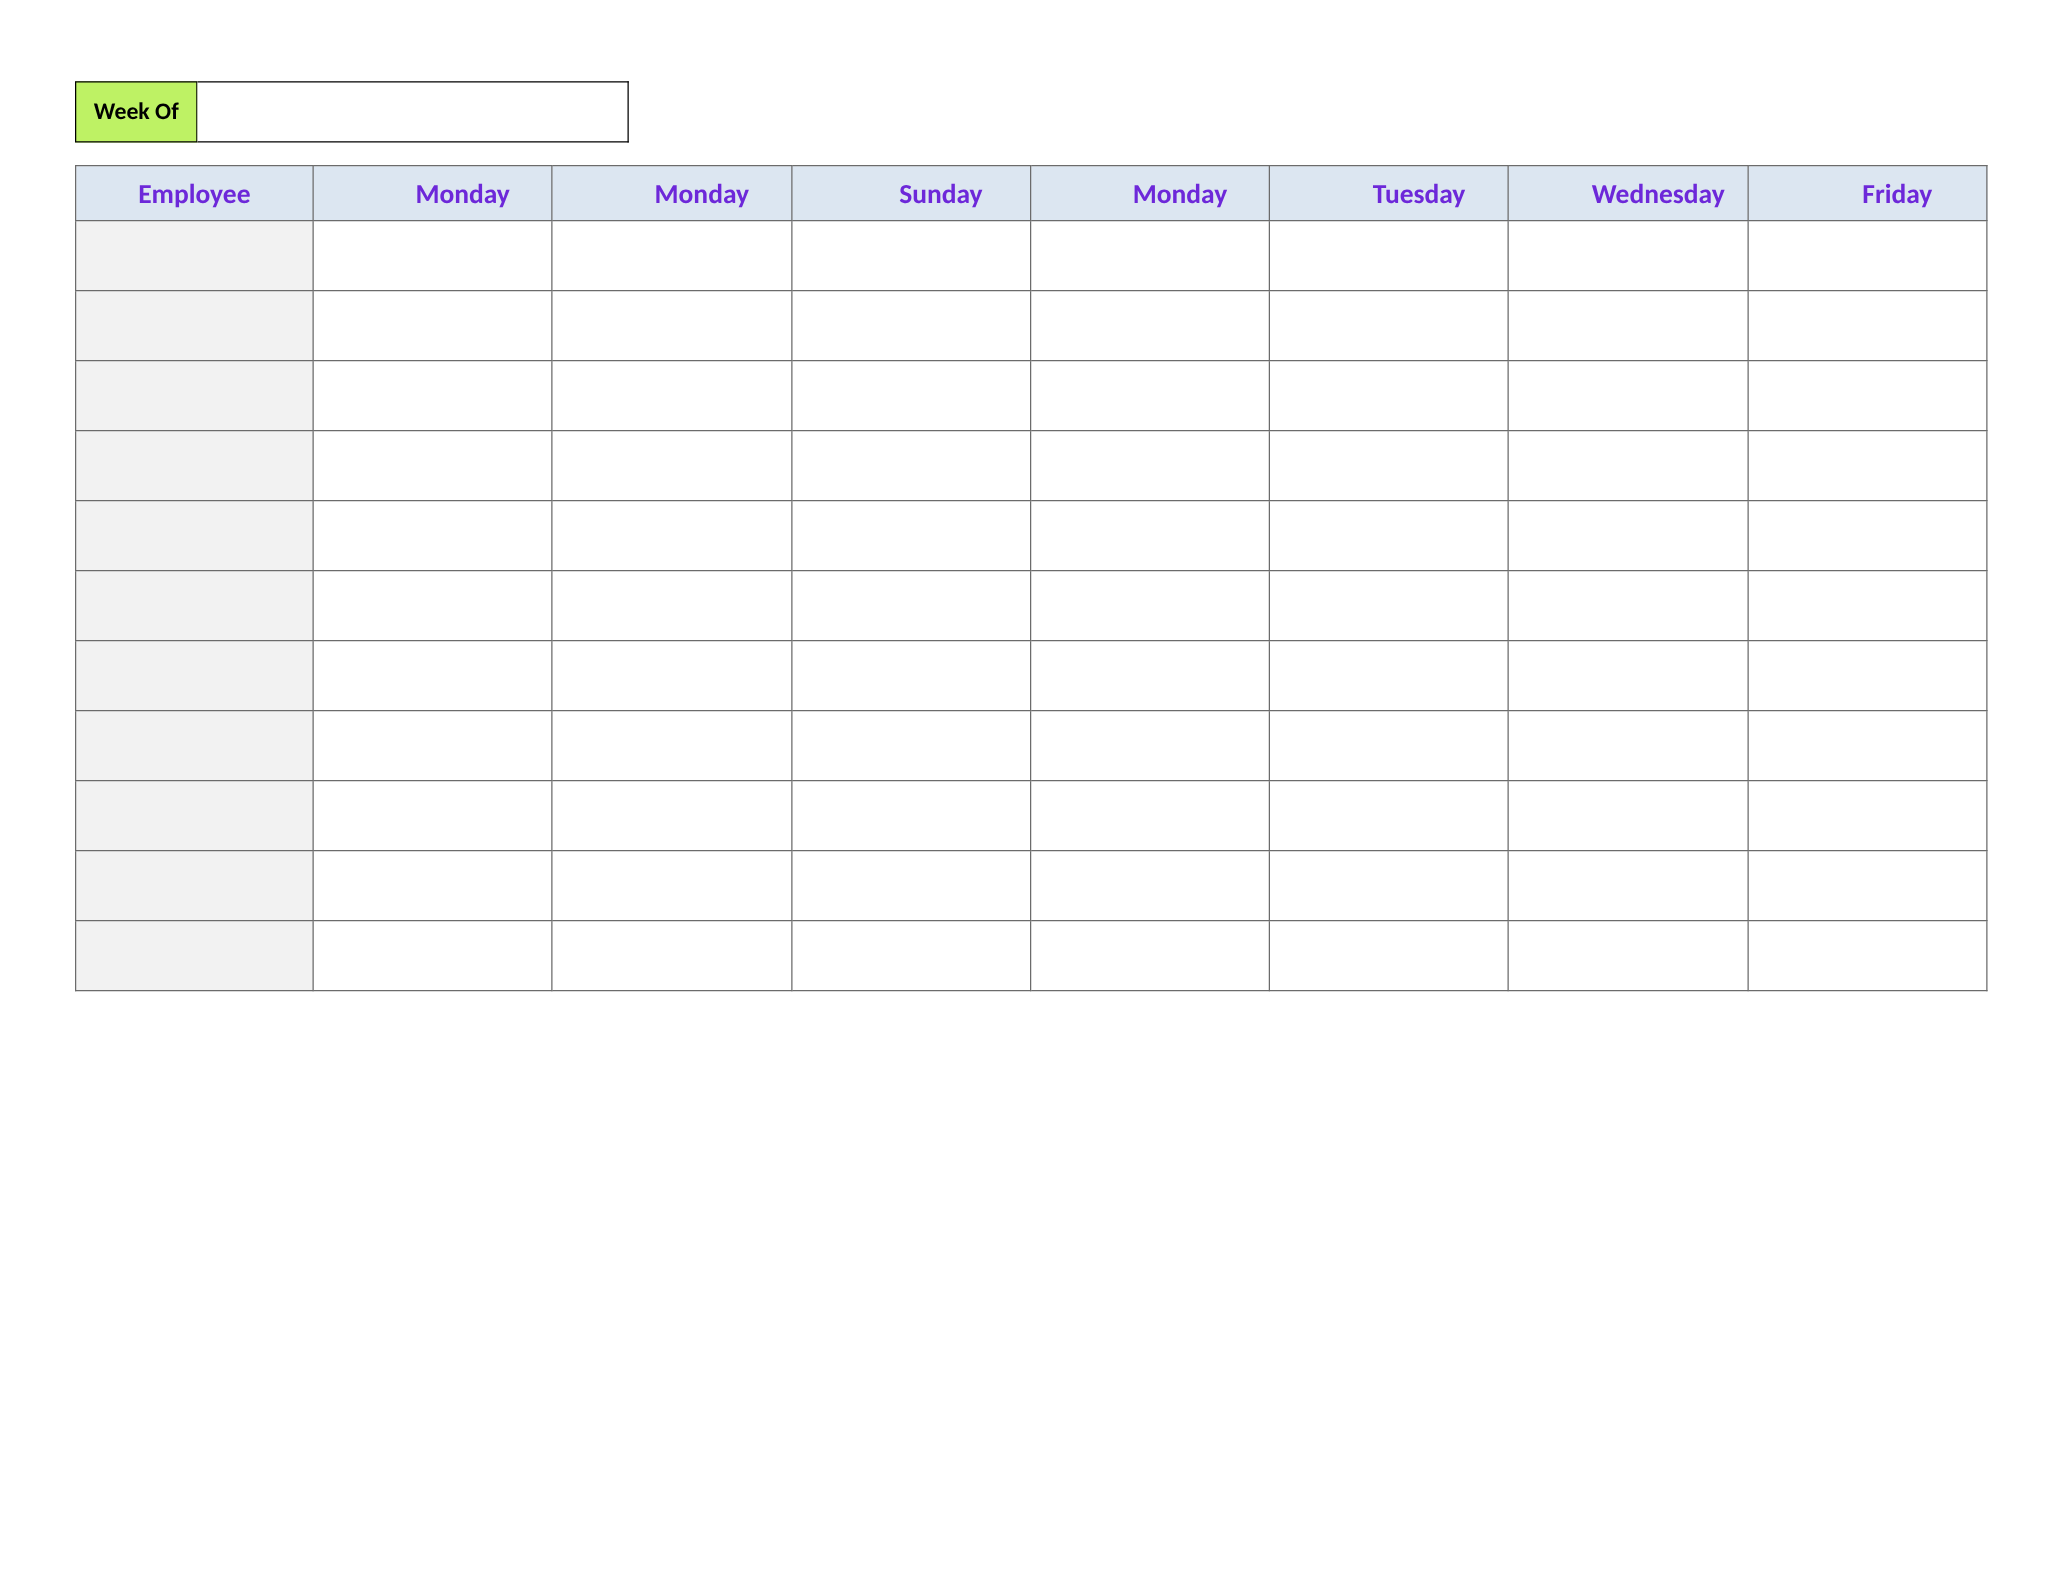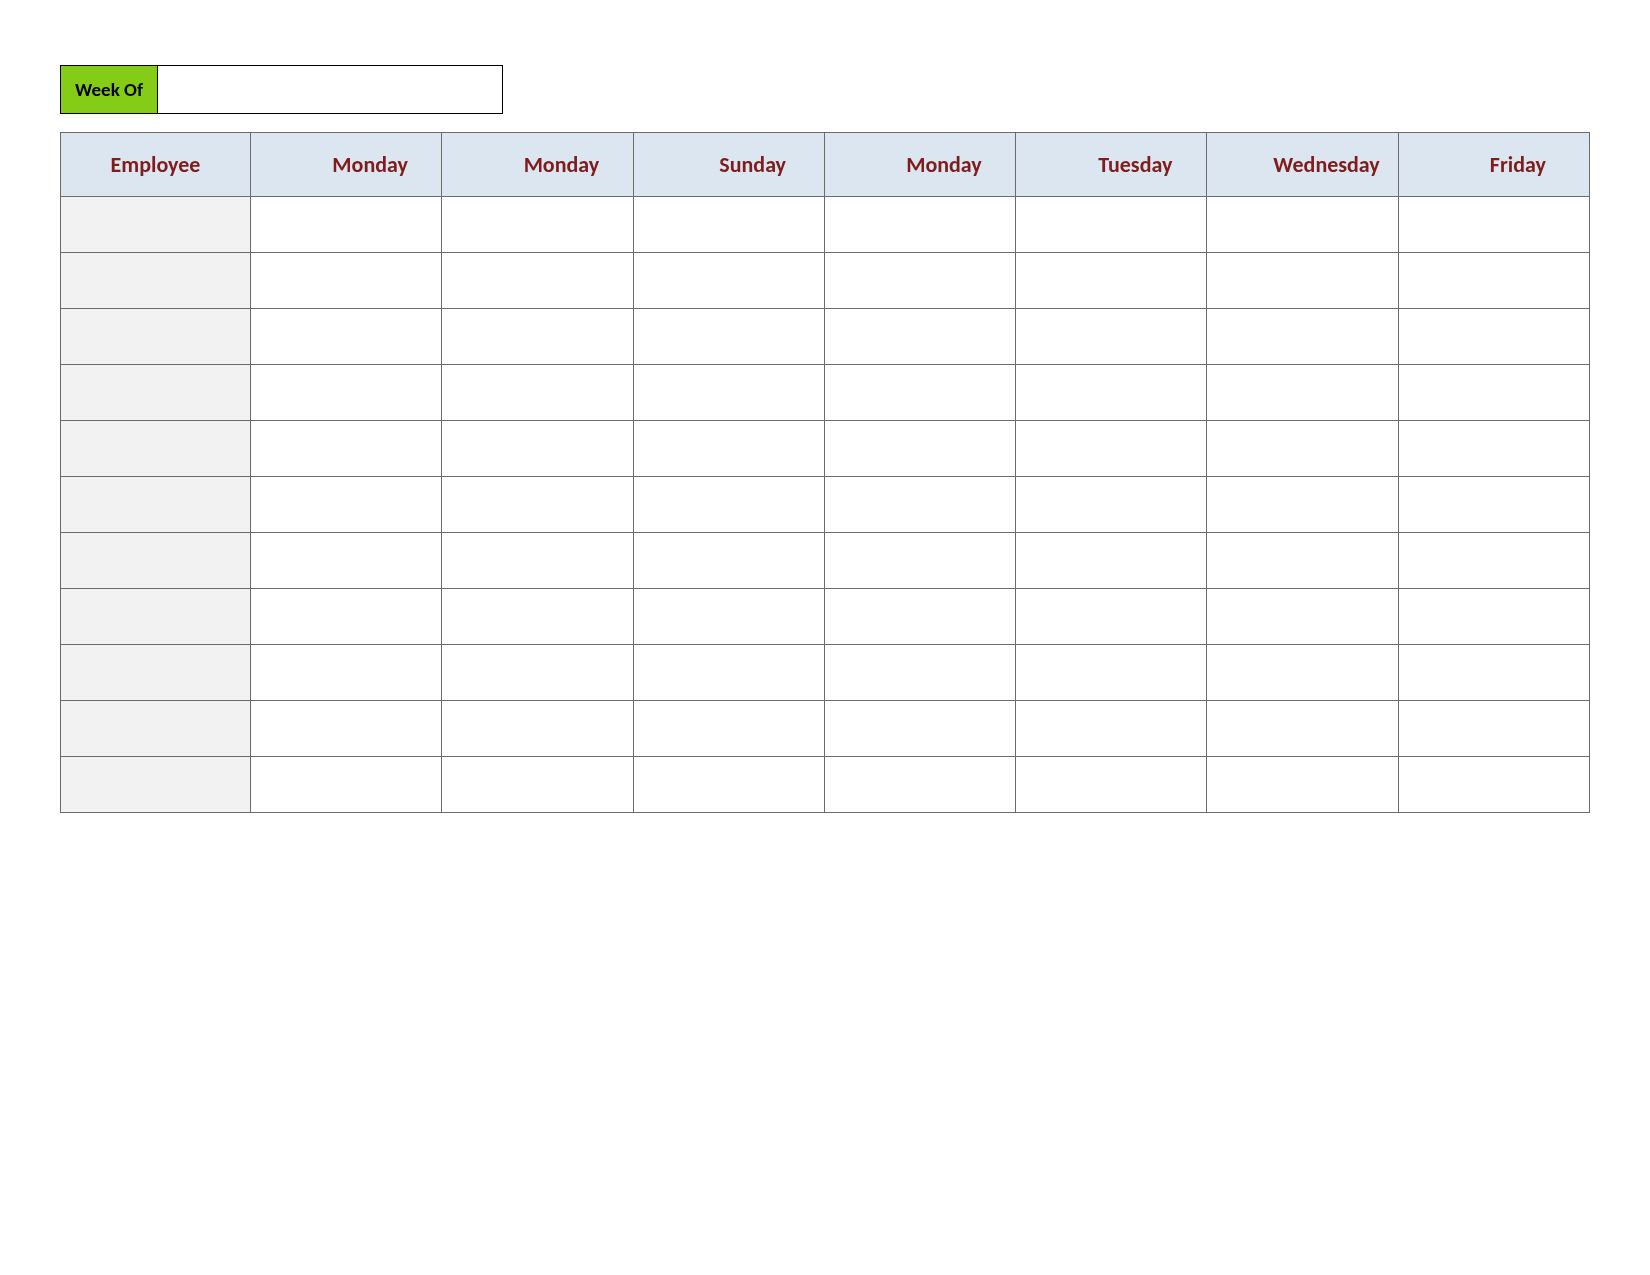--- a/index.html
+++ b/index.html
@@ -15,21 +15,21 @@
     }
     .week-of-container {
       display: flex;
       margin-bottom: 18px;
     }
     .week-of-label {
       border: 1.5px solid #000;
       padding: 12px 14px;
       font-weight: bold;
       font-size: 19px;
-      background: #84cc16;
+      background: #bef264;
     }
     .week-of-input {
       border: 1.5px solid #000;
       border-left: none;
       width: 345px;
       background: #ffffff;
     }
     .schedule-table {
       border-collapse: collapse;
       width: 100%;
@@ -38,22 +38,22 @@
     .schedule-table th,
     .schedule-table td {
       border: 1px solid #6b6b6b;
       text-align: center;
       vertical-align: middle;
     }
     .schedule-table th {
       background: #dce6f1;
       font-weight: bold;
       font-size: 22px;
-      height: 64px;
-      color: #7f1d1d;
+      height: 44px;
+      color: #6d28d9;
     }
     .schedule-table th.employee-header {
       width: 190px;
     }
     .schedule-table th.day-header {
       width: auto;
       padding-left: 48px;
     }
     .schedule-table td {
       height: 56px;

